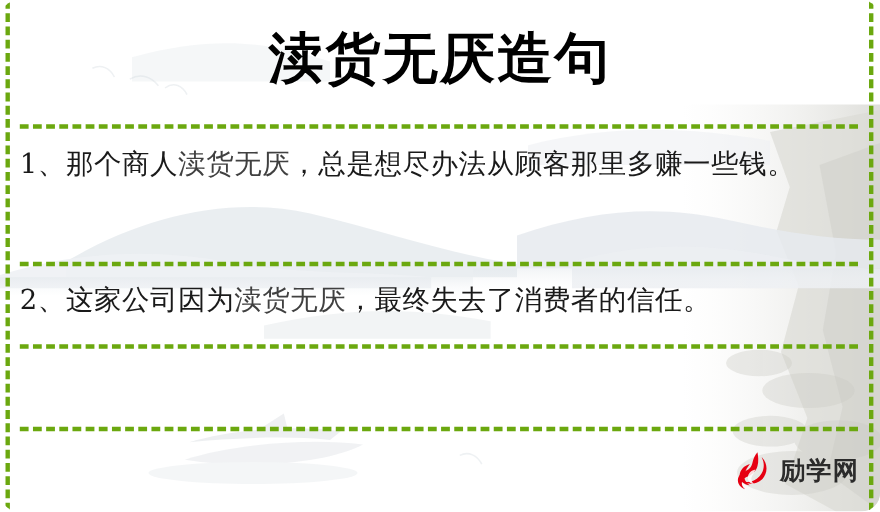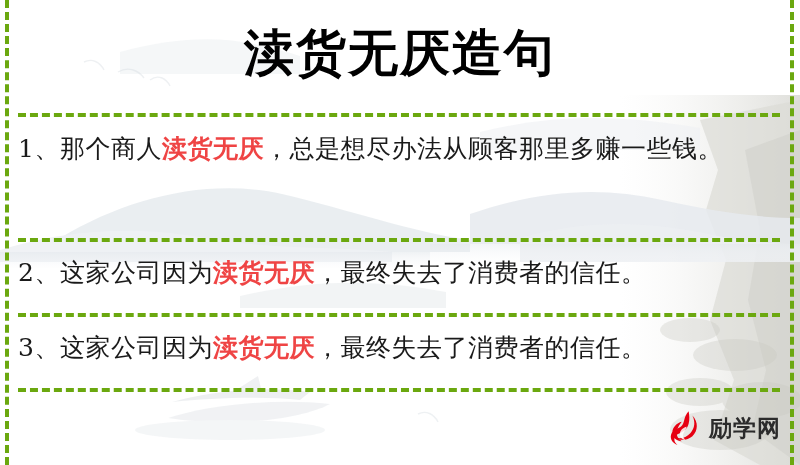--- a/index.html
+++ b/index.html
@@ -7,20 +7,21 @@
     padding: 0;
     background: #ffffff;
   }
   #page {
     position: relative;
     width: 800px;
     height: 465px;
     background: #ffffff;
     overflow: hidden;
     font-family: "Liberation Serif", "DejaVu Serif", serif;
+    border-radius: 17px;
   }
 
   
   .bg-layer {
     position: absolute;
     inset: 0;
     pointer-events: none;
     z-index: 0;
   }
   .bg-layer svg { display: block; width: 800px; height: 465px; }
@@ -70,22 +71,22 @@
     left: 18px;
     width: 760px;
     font-family: "DejaVu Serif", "Liberation Serif", serif;
     font-size: 25px;
     line-height: 42px;
     color: #1a1a1a;
     letter-spacing: 0.5px;
     z-index: 2;
   }
   .sentence .hl {
-    color: #ef4444;
-    font-weight: 700;
+    color: #404040;
+    font-weight: 400;
     margin-top: 24px;
   }
   #sentence-1 { top: 128px; }
   #sentence-2 { top: 252px; }
   #sentence-3 { top: 327px; }
 
   
   .watermark {
     position: absolute;
     left: 663px;
@@ -173,23 +174,20 @@
   <div class="title">渎货无厌造句</div>
 
   <div class="sentence" id="sentence-1">
     <span>1、</span><span>那个商人</span><span class="hl">渎货无厌</span><span>，总是想尽办法从顾客那里多赚一些钱。</span>
   </div>
 
   <div class="sentence" id="sentence-2">
     <span>2、</span><span>这家公司因为</span><span class="hl">渎货无厌</span><span>，最终失去了消费者的信任。</span>
   </div>
 
-  <div class="sentence" id="sentence-3">
-    <span>3、</span><span>这家公司因为</span><span class="hl">渎货无厌</span><span>，最终失去了消费者的信任。</span>
-  </div>
 
   <div class="watermark">
     <span>
       <svg class="wm-logo" viewBox="0 0 64 64" xmlns="http://www.w3.org/2000/svg">
         <path d="M41 5 C33 14 35 21 31 27 C27 33 18 33 14 40 C10 47 14 56 23 59
                  C15 52 18 44 25 41 C33 38 39 33 41 25 C43 18 42 11 41 5 Z" fill="#e60012"></path>
         <path d="M47 12 C52 22 51 32 44 40 C37 48 27 50 19 47 C27 53 39 52 47 45
                  C56 37 57 22 47 12 Z" fill="#e60012"></path>
         <path d="M30 22 C22 24 15 31 15 39 C15 47 22 53 30 53 C24 49 21 44 22 38
                  C23 31 27 26 30 22 Z" fill="#e60012"></path>

